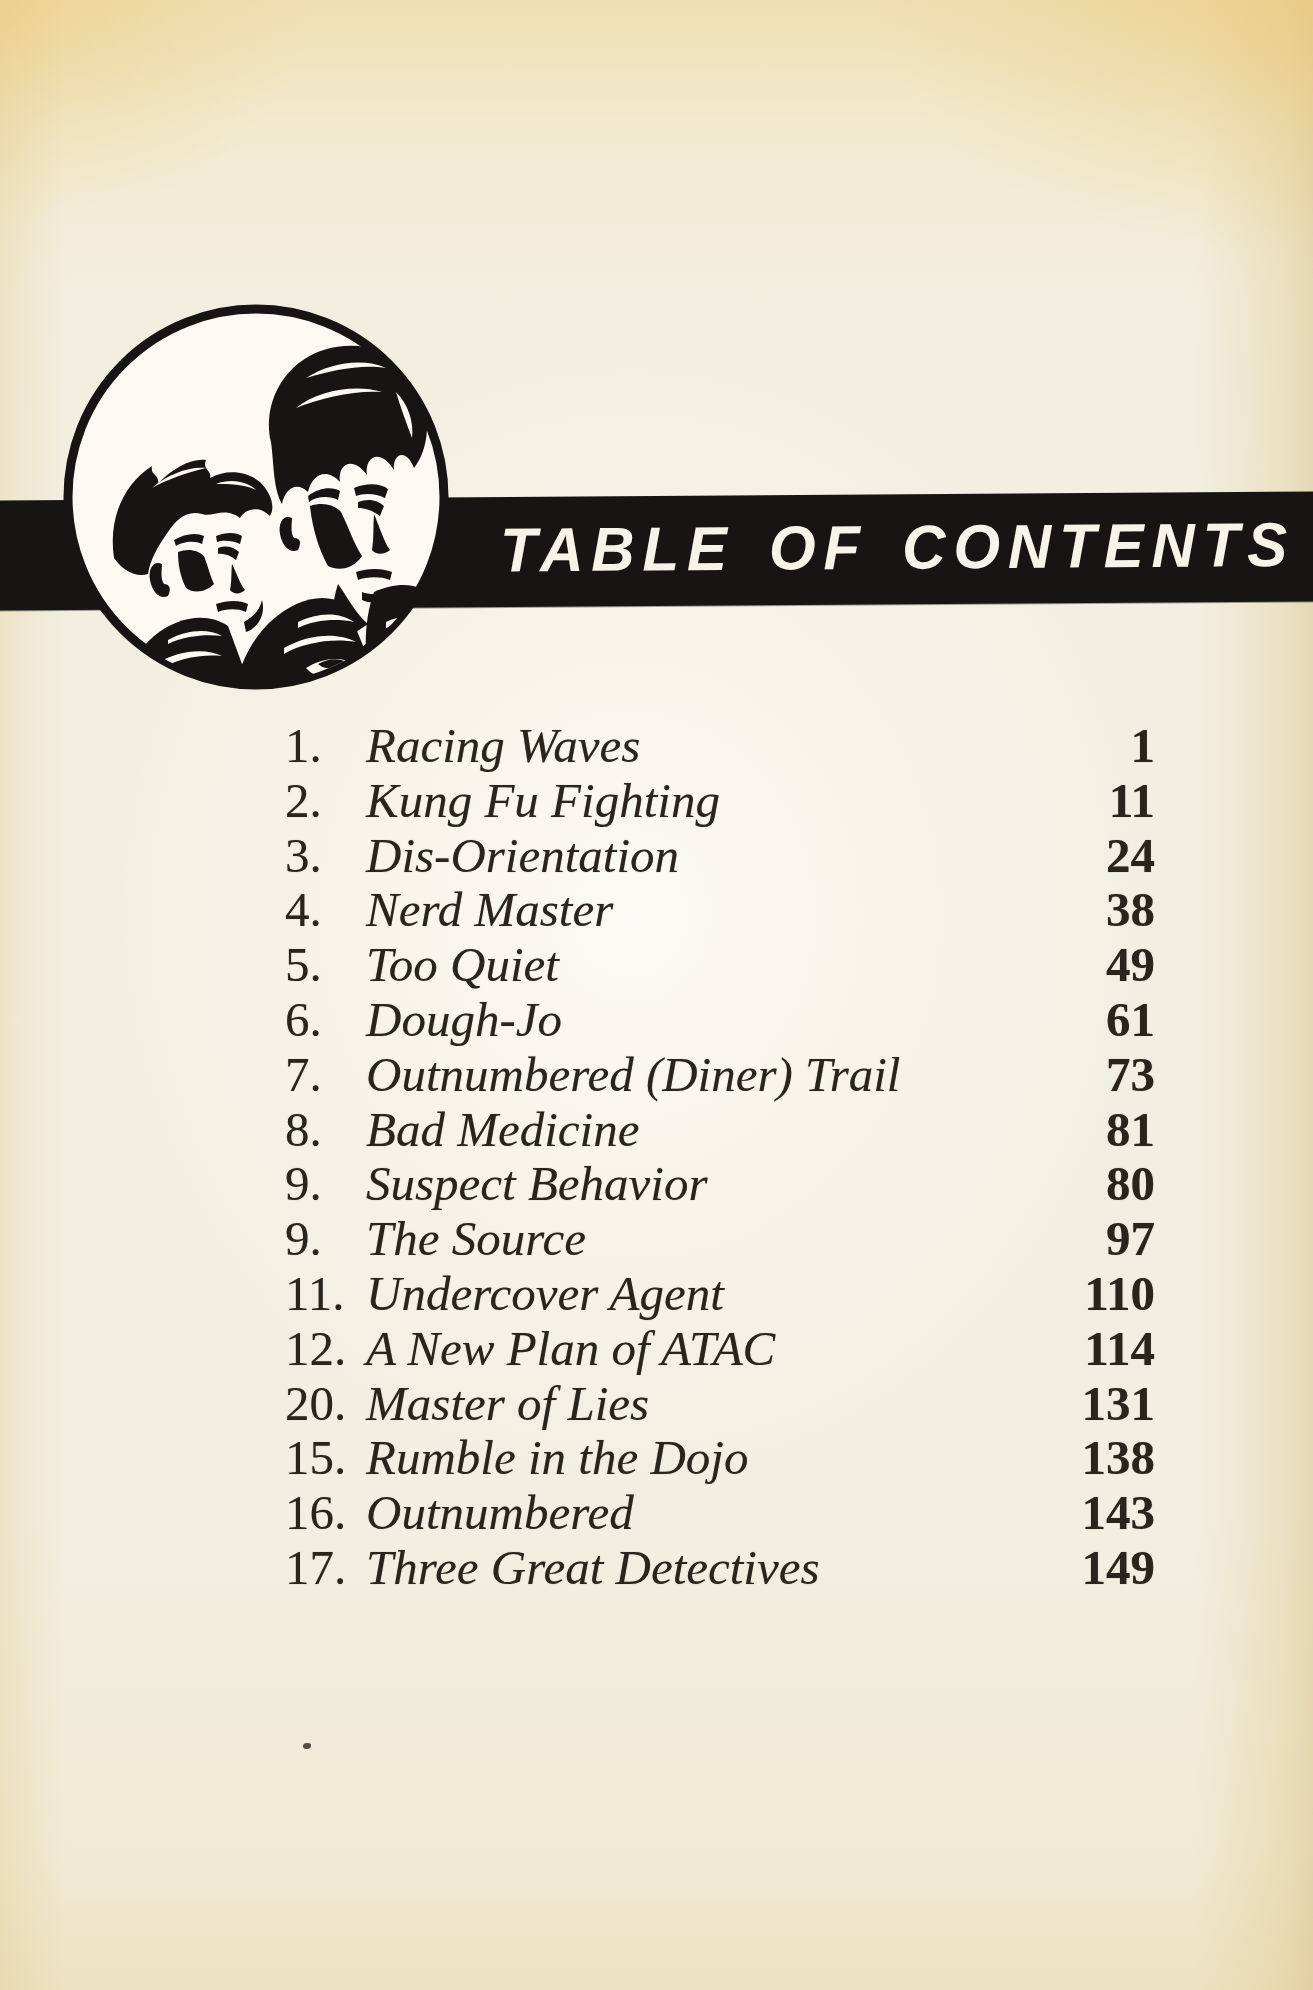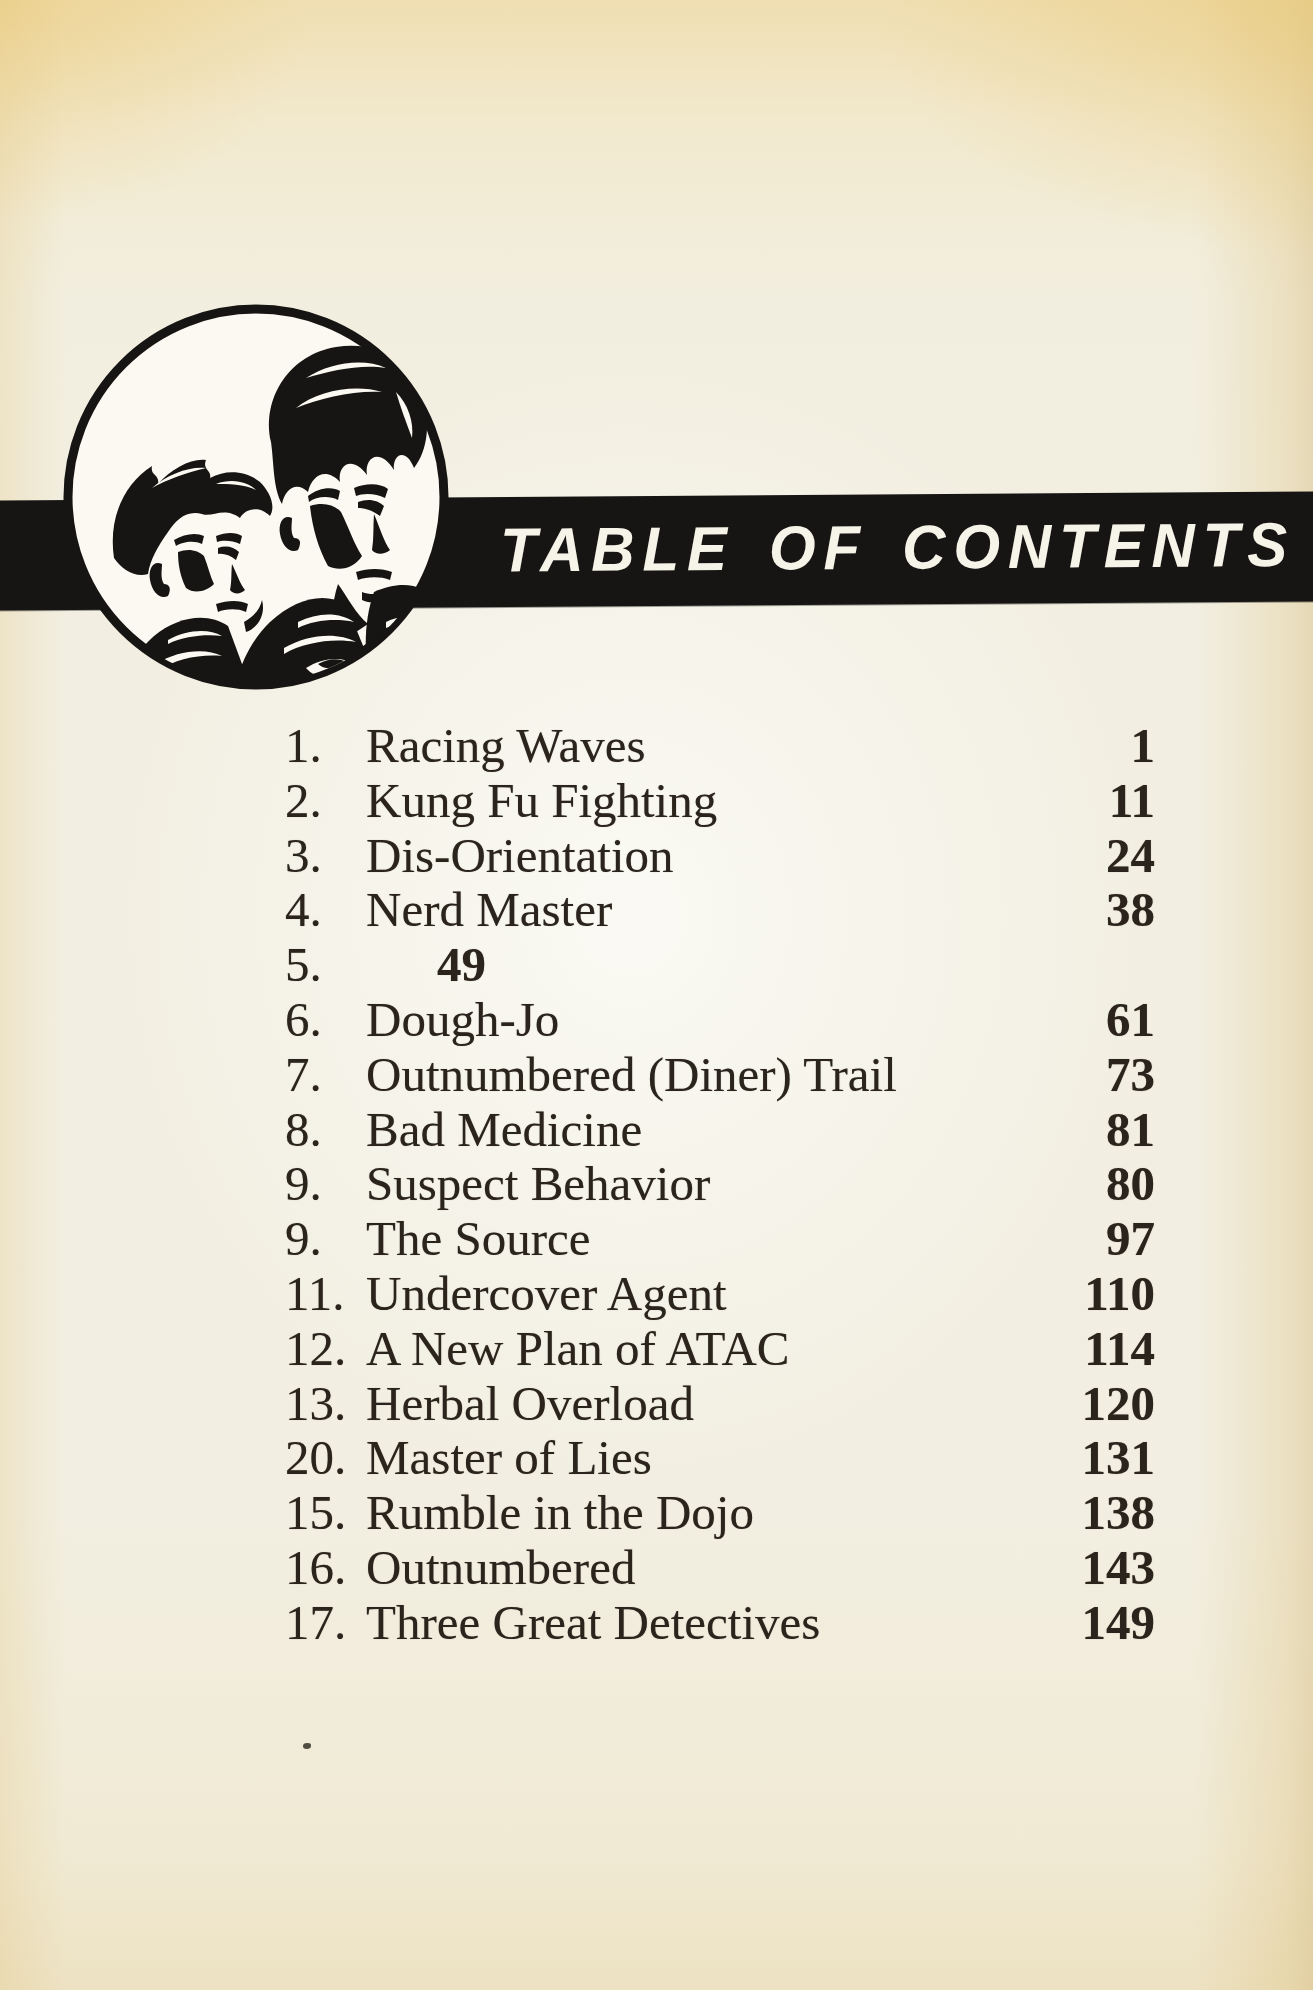--- a/index.html
+++ b/index.html
@@ -63,20 +63,21 @@
     height:54.8px;
     line-height:54.8px;
   }
   .toc-num{
     width:81px;
     flex:none;
     font-style:normal;
   }
   .toc-title{
     flex:1;
+    font-style:italic;
     padding-right:10px;
     white-space:nowrap;
   }
   .toc-page{
     flex:none;
     width:120px;
     text-align:right;
     font-weight:bold;
     font-style:normal;
   }
@@ -206,20 +207,21 @@
     </div>
 
     <div class="toc-row">
       <span class="toc-num">4.</span>
       <span class="toc-title">Nerd Master</span>
       <span class="toc-page">38</span>
     </div>
 
     <div class="toc-row">
       <span class="toc-num">5.</span>
+      <span class="toc-title">Too Quiet</span>
       <span class="toc-page">49</span>
     </div>
 
     <div class="toc-row">
       <span class="toc-num">6.</span>
       <span class="toc-title">Dough-Jo</span>
       <span class="toc-page">61</span>
     </div>
 
     <div class="toc-row">
@@ -251,25 +253,20 @@
       <span class="toc-title">Undercover Agent</span>
       <span class="toc-page">110</span>
     </div>
 
     <div class="toc-row">
       <span class="toc-num">12.</span>
       <span class="toc-title">A New Plan of ATAC</span>
       <span class="toc-page">114</span>
     </div>
 
-    <div class="toc-row">
-      <span class="toc-num">13.</span>
-      <span class="toc-title">Herbal Overload</span>
-      <span class="toc-page">120</span>
-    </div>
 
     <div class="toc-row">
       <span class="toc-num">20.</span>
       <span class="toc-title">Master of Lies</span>
       <span class="toc-page">131</span>
     </div>
 
     <div class="toc-row">
       <span class="toc-num">15.</span>
       <span class="toc-title">Rumble in the Dojo</span>

